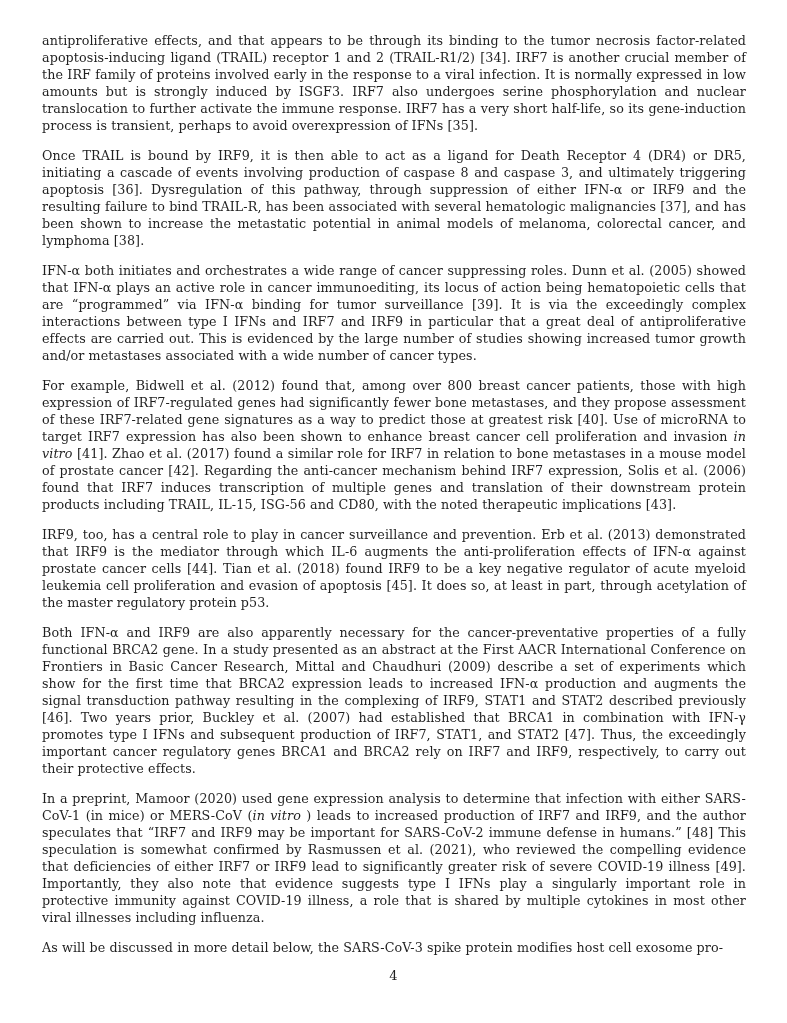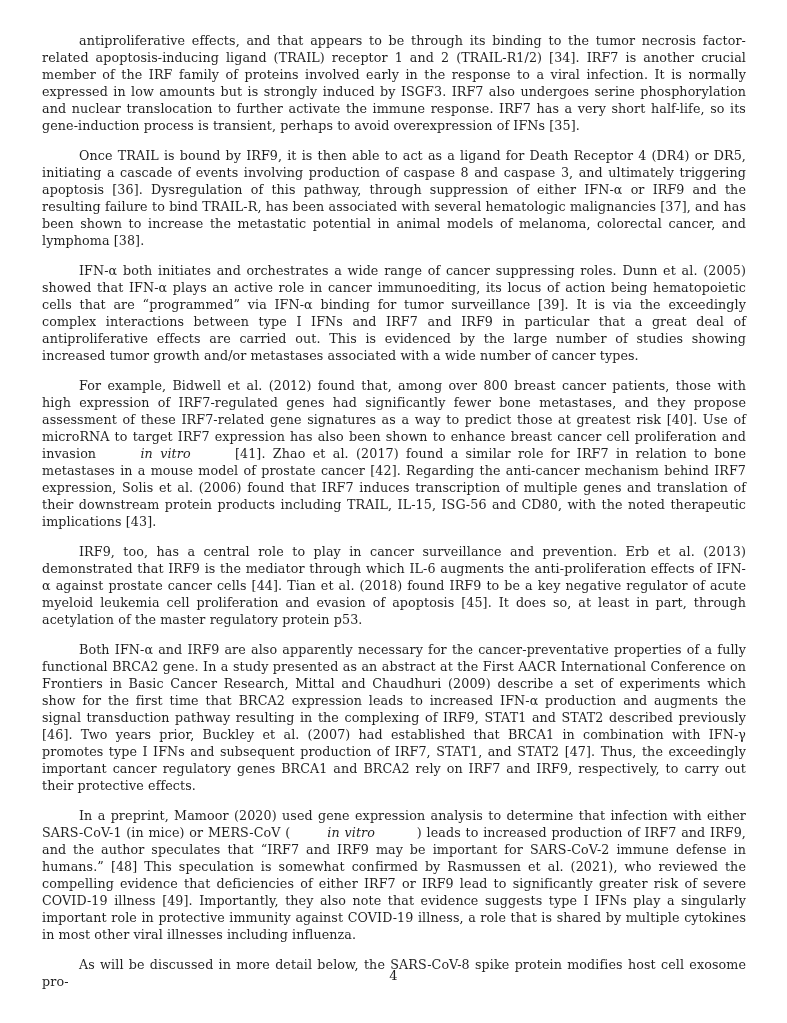--- a/index.html
+++ b/index.html
@@ -24,21 +24,20 @@
     font-size: 12.7px;
     line-height: 17px;
     text-align: justify;
     letter-spacing: 0.1px;
   }
   .para {
     margin: 0 0 13px 0;
   }
   .run {
     font-style: normal;
-    margin-left: 37px;
   }
   .run.italic {
     font-style: italic;
   }
   .footer {
     position: absolute;
     left: 0;
     top: 968px;
     width: 100%;
     text-align: center;
@@ -50,18 +49,18 @@
 
 <div class="page">
   <div class="text-block">
     <p class="para"><span class="run">antiproliferative effects, and that appears to be through its binding to the tumor necrosis factor-related apoptosis-inducing ligand (TRAIL) receptor 1 and 2 (TRAIL-R1/2) [34]. IRF7 is another crucial member of the IRF family of proteins involved early in the response to a viral infection. It is normally expressed in low amounts but is strongly induced by ISGF3. IRF7 also undergoes serine phosphorylation and nuclear translocation to further activate the immune response. IRF7 has a very short half-life, so its gene-induction process is transient, perhaps to avoid overexpression of IFNs [35].</span></p>
     <p class="para"><span class="run">Once TRAIL is bound by IRF9, it is then able to act as a ligand for Death Receptor 4 (DR4) or DR5, initiating a cascade of events involving production of caspase 8 and caspase 3, and ultimately triggering apoptosis [36]. Dysregulation of this pathway, through suppression of either IFN-α or IRF9 and the resulting failure to bind TRAIL-R, has been associated with several hematologic malignancies [37], and has been shown to increase the metastatic potential in animal models of melanoma, colorectal cancer, and lymphoma [38].</span></p>
     <p class="para"><span class="run">IFN-α both initiates and orchestrates a wide range of cancer suppressing roles. Dunn et al. (2005) showed that IFN-α plays an active role in cancer immunoediting, its locus of action being hematopoietic cells that are “programmed” via IFN-α binding for tumor surveillance [39]. It is via the exceedingly complex interactions between type I IFNs and IRF7 and IRF9 in particular that a great deal of antiproliferative effects are carried out. This is evidenced by the large number of studies showing increased tumor growth and/or metastases associated with a wide number of cancer types.</span></p>
     <p class="para"><span class="run">For example, Bidwell et al. (2012) found that, among over 800 breast cancer patients, those with high expression of IRF7-regulated genes had significantly fewer bone metastases, and they propose assessment of these IRF7-related gene signatures as a way to predict those at greatest risk [40]. Use of microRNA to target IRF7 expression has also been shown to enhance breast cancer cell proliferation and invasion </span><span class="run italic">in vitro</span><span class="run"> [41]. Zhao et al. (2017) found a similar role for IRF7 in relation to bone metastases in a mouse model of prostate cancer [42]. Regarding the anti-cancer mechanism behind IRF7 expression, Solis et al. (2006) found that IRF7 induces transcription of multiple genes and translation of their downstream protein products including TRAIL, IL-15, ISG-56 and CD80, with the noted therapeutic implications [43].</span></p>
     <p class="para"><span class="run">IRF9, too, has a central role to play in cancer surveillance and prevention. Erb et al. (2013) demonstrated that IRF9 is the mediator through which IL-6 augments the anti-proliferation effects of IFN-α against prostate cancer cells [44]. Tian et al. (2018) found IRF9 to be a key negative regulator of acute myeloid leukemia cell proliferation and evasion of apoptosis [45]. It does so, at least in part, through acetylation of the master regulatory protein p53.</span></p>
     <p class="para"><span class="run">Both IFN-α and IRF9 are also apparently necessary for the cancer-preventative properties of a fully functional BRCA2 gene. In a study presented as an abstract at the First AACR International Conference on Frontiers in Basic Cancer Research, Mittal and Chaudhuri (2009) describe a set of experiments which show for the first time that BRCA2 expression leads to increased IFN-α production and augments the signal transduction pathway resulting in the complexing of IRF9, STAT1 and STAT2 described previously [46]. Two years prior, Buckley et al. (2007) had established that BRCA1 in combination with IFN-γ promotes type I IFNs and subsequent production of IRF7, STAT1, and STAT2 [47]. Thus, the exceedingly important cancer regulatory genes BRCA1 and BRCA2 rely on IRF7 and IRF9, respectively, to carry out their protective effects.</span></p>
     <p class="para"><span class="run">In a preprint, Mamoor (2020) used gene expression analysis to determine that infection with either SARS-CoV-1 (in mice) or MERS-CoV (</span><span class="run italic">in vitro</span><span class="run"> ) leads to increased production of IRF7 and IRF9, and the author speculates that “IRF7 and IRF9 may be important for SARS-CoV-2 immune defense in humans.”  [48] This speculation is somewhat confirmed by Rasmussen et al. (2021), who reviewed the compelling evidence that deficiencies of either IRF7 or IRF9 lead to significantly greater risk of severe COVID-19 illness [49]. Importantly, they also note that evidence suggests type I IFNs play a singularly important role in protective immunity against COVID-19 illness, a role that is shared by multiple cytokines in most other viral illnesses including influenza.</span></p>
-    <p class="para"><span class="run">As will be discussed in more detail below, the SARS-CoV-8 spike protein modifies host cell exosome pro-</span></p>
+    <p class="para"><span class="run">As will be discussed in more detail below, the SARS-CoV-3 spike protein modifies host cell exosome pro-</span></p>
   </div>
   <div class="footer">
     <span>4</span>
   </div>
 </div>
 
 </body></html>

